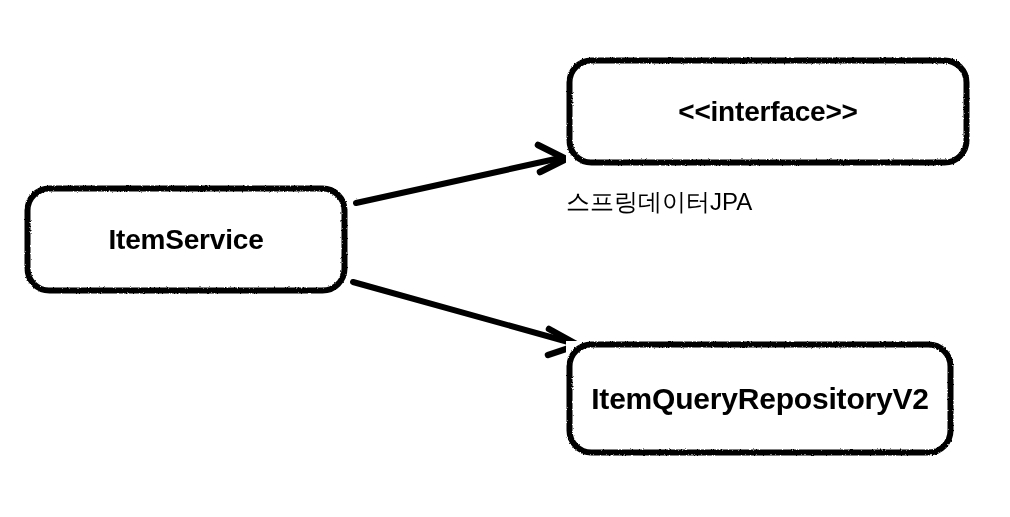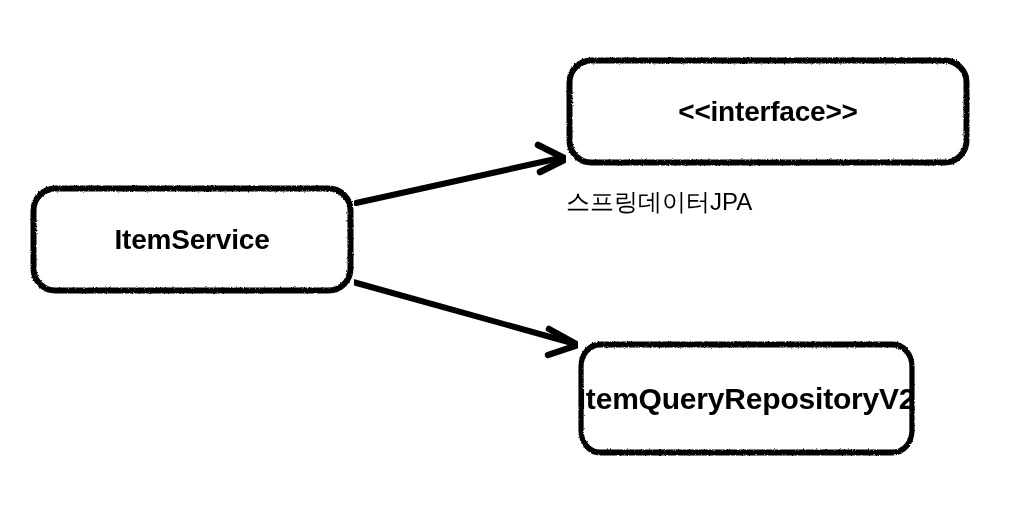--- a/index.html
+++ b/index.html
@@ -49,43 +49,43 @@
   .node-label {
     font-weight: bold;
     color: #000000;
     letter-spacing: -0.2px;
     line-height: 1.12;
     position: relative;
     z-index: 3;
   }
   
   #node-item-service {
-    left: 30px;
+    left: 24px;
     top: 185px;
     width: 324px;
     height: 109px;
   }
   #node-item-service .node-label {
     font-size: 28px;
   }
   
   #node-item-repository-v2 {
     left: 566px;
     top: 57px;
     width: 404px;
     height: 109px;
   }
   #node-item-repository-v2 .node-label {
     font-size: 28px;
   }
   
   #node-item-query-repository-v2 {
-    left: 578px;
+    left: 566px;
     top: 341px;
-    width: 337px;
+    width: 388px;
     height: 115px;
   }
   #node-item-query-repository-v2 .node-label {
     font-size: 30px;
   }
   .caption {
     position: absolute;
     font-weight: normal;
     font-size: 24px;
     color: #000000;

